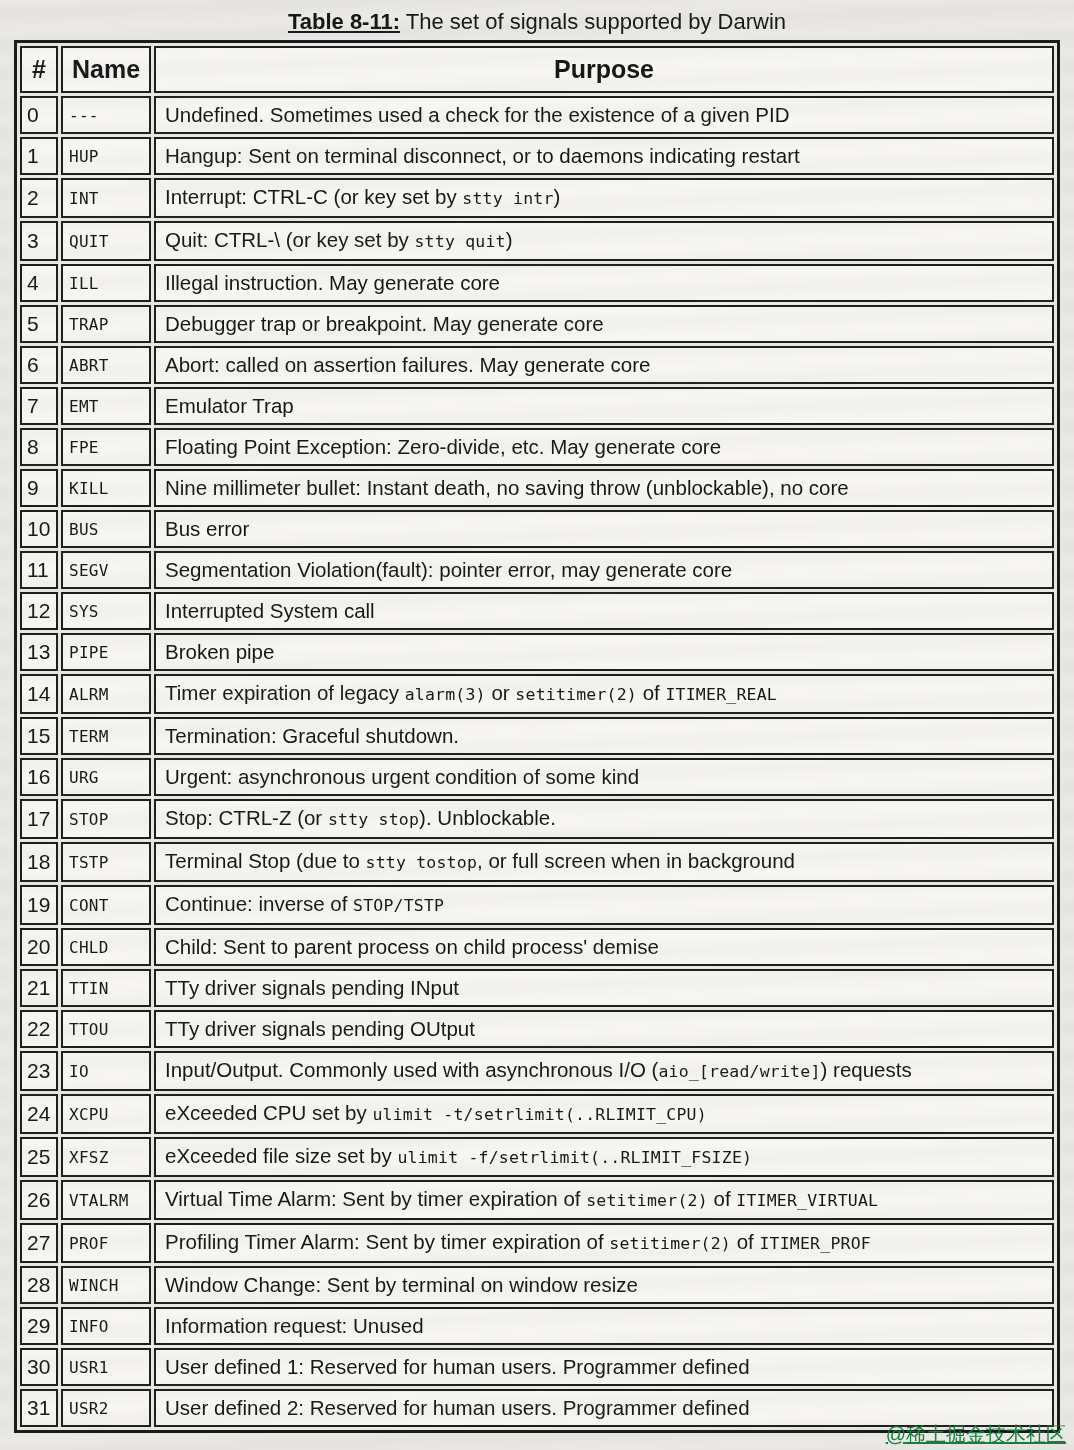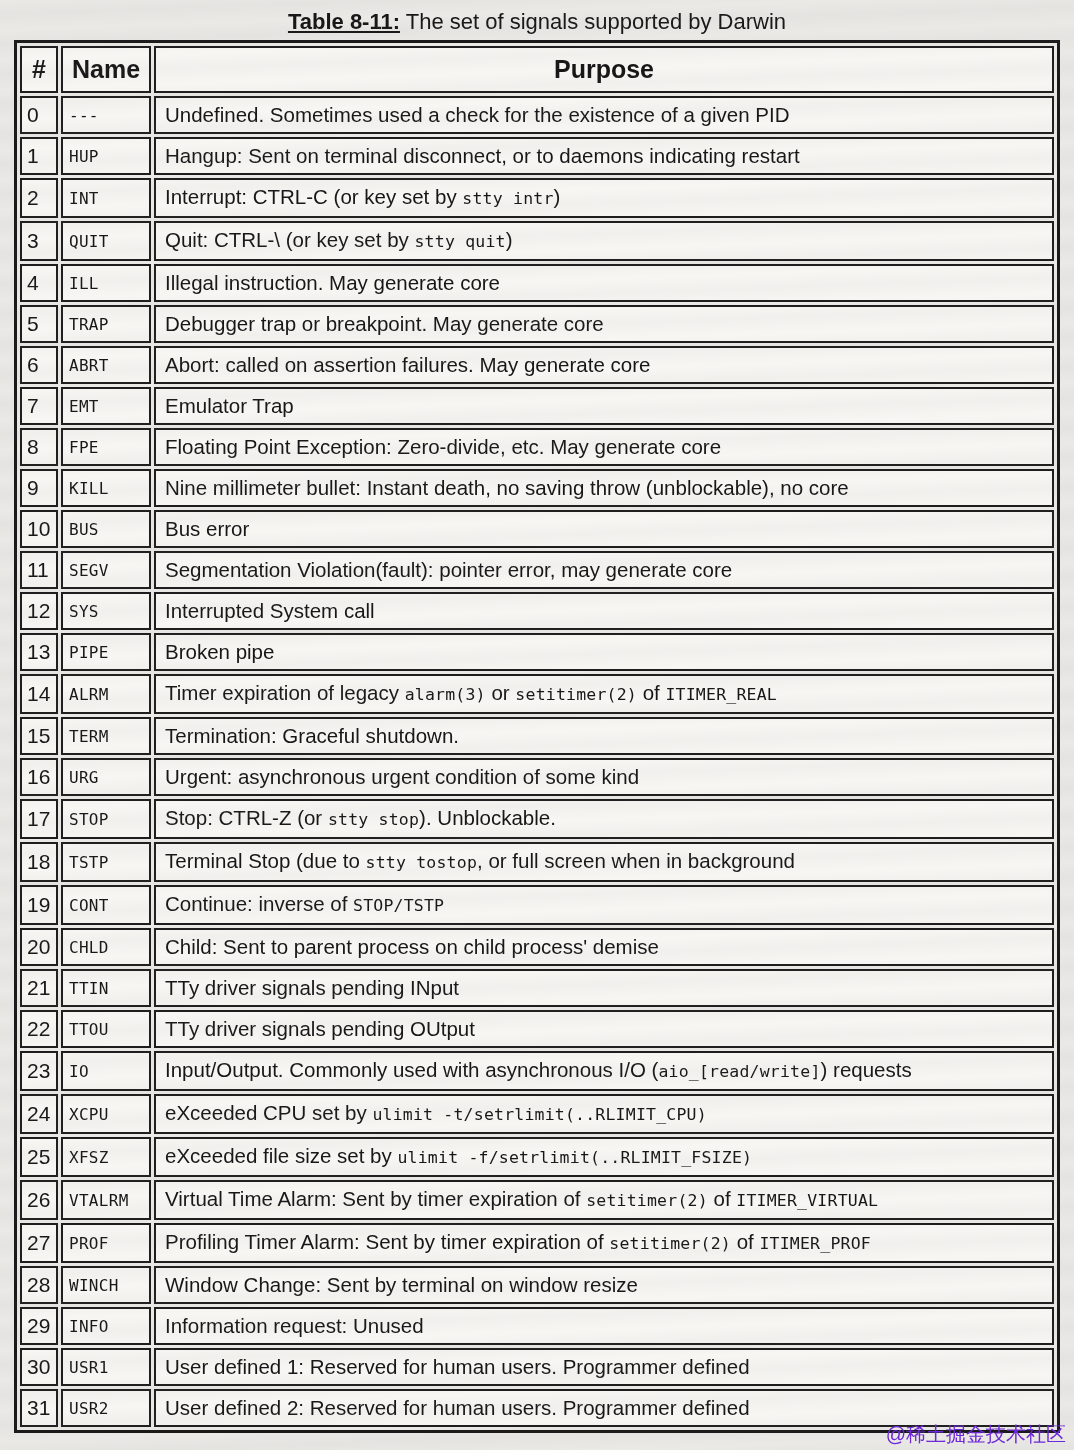--- a/index.html
+++ b/index.html
@@ -80,22 +80,23 @@
   td.cell-purpose .code {
     font-family: "DejaVu Sans Mono", "Liberation Mono", monospace;
     font-size: 16.5px;
     letter-spacing: 0.2px;
   }
   .watermark {
     position: absolute;
     right: 8px;
     bottom: 2px;
     font-size: 20px;
-    color: #6d28d9;
+    color: #15803d;
     z-index: 2;
+    text-decoration: underline;
   }
 </style>
 </head>
 <body>
 
 <div class="doc-title">
   <span class="title-label">Table 8-11:</span><span class="title-rest"> The set of signals supported by Darwin</span>
 </div>
 
 <table class="signals">

